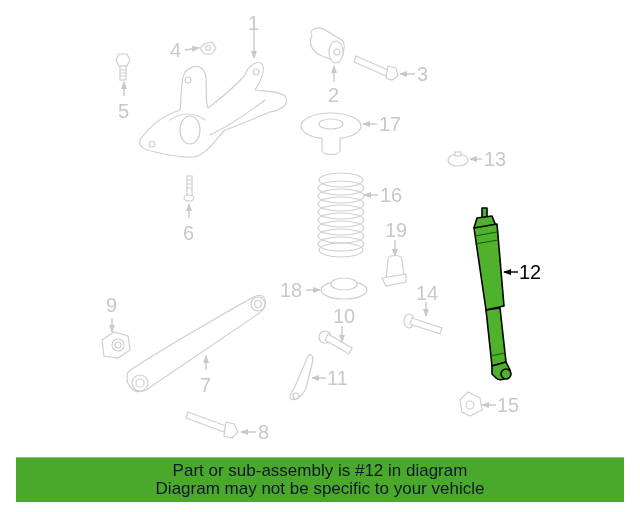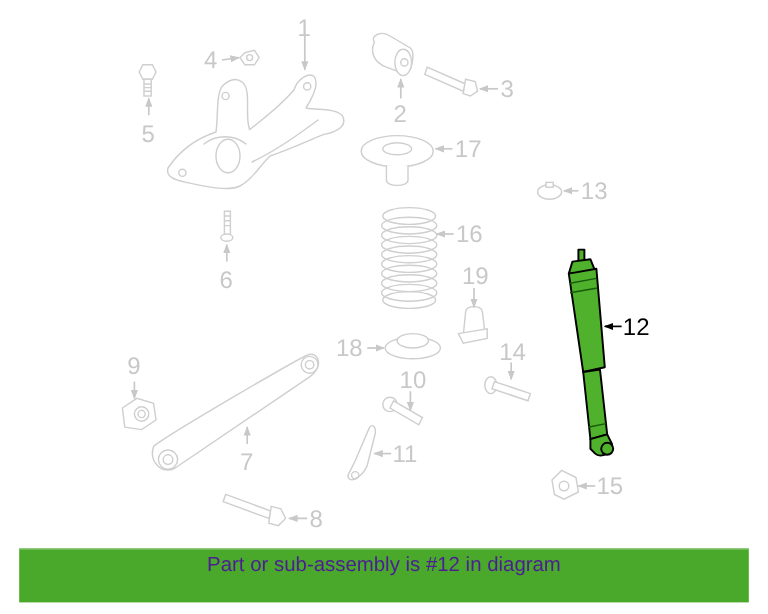--- a/index.html
+++ b/index.html
@@ -5,21 +5,21 @@
   html, body { margin:0; padding:0; background:#fff; }
   body { width:640px; height:512px; position:relative; overflow:hidden; font-family:"Liberation Sans", sans-serif; }
   #diagram { position:absolute; left:0; top:0; width:640px; height:512px; }
   .callout { font-family:"Liberation Sans", sans-serif; font-size:20px; fill:#c8c8c8; }
   .callout.active { fill:#000; }
   .part { fill:none; stroke:#cfcfcf; stroke-width:1.2; stroke-linejoin:round; stroke-linecap:round; }
   .partfill { fill:#fff; stroke:#cfcfcf; stroke-width:1.2; }
   .lead { stroke:#c8c8c8; stroke-width:1.4; fill:none; }
   .shock { fill:#4fb12c; stroke:#000; stroke-width:1.6; stroke-linejoin:round; }
   .shockline { stroke:#1a5a0c; stroke-width:1.2; fill:none; }
-  #banner { position:absolute; left:16px; top:457px; width:608px; height:45px; background:#4aa92a; border-top:1px solid #8bc77a; text-align:center; color:#4c1d95; font-size:17px; line-height:18px; padding-top:4px; box-sizing:border-box; }
+  #banner { position:absolute; left:16px; top:457px; width:608px; height:45px; background:#4aa92a; border-top:1px solid #8bc77a; text-align:center; color:#0f172a; font-size:17px; line-height:18px; padding-top:4px; box-sizing:border-box; }
   #banner div { white-space:nowrap; }
 </style>
 </head>
 <body>
 
 <svg id="diagram" viewBox="0 0 640 512" xmlns="http://www.w3.org/2000/svg">
   <defs>
     <marker id="ah" markerWidth="8" markerHeight="8" refX="7" refY="4" orient="auto" markerUnits="userSpaceOnUse">
       <path d="M0,1 L8,4 L0,7 Z" fill="#c8c8c8"></path>
     </marker>
@@ -184,13 +184,14 @@
   <g>
     <path class="partfill" d="M188,412 L226,426 L224,432 L186,418 Z"></path>
     <polygon class="partfill" points="226,422 234,424 238,432 232,438 224,436"></polygon>
   </g>
   <line class="lead" x1="256" y1="432" x2="241" y2="432" marker-end="url(#ah)"></line>
   <text class="callout" x="258" y="439">8</text>
 </svg>
 
 <div id="banner">
   <div>Part or sub-assembly is #12 in diagram</div>
+  <div>Diagram may not be specific to your vehicle</div>
 </div>
 
 </body></html>

